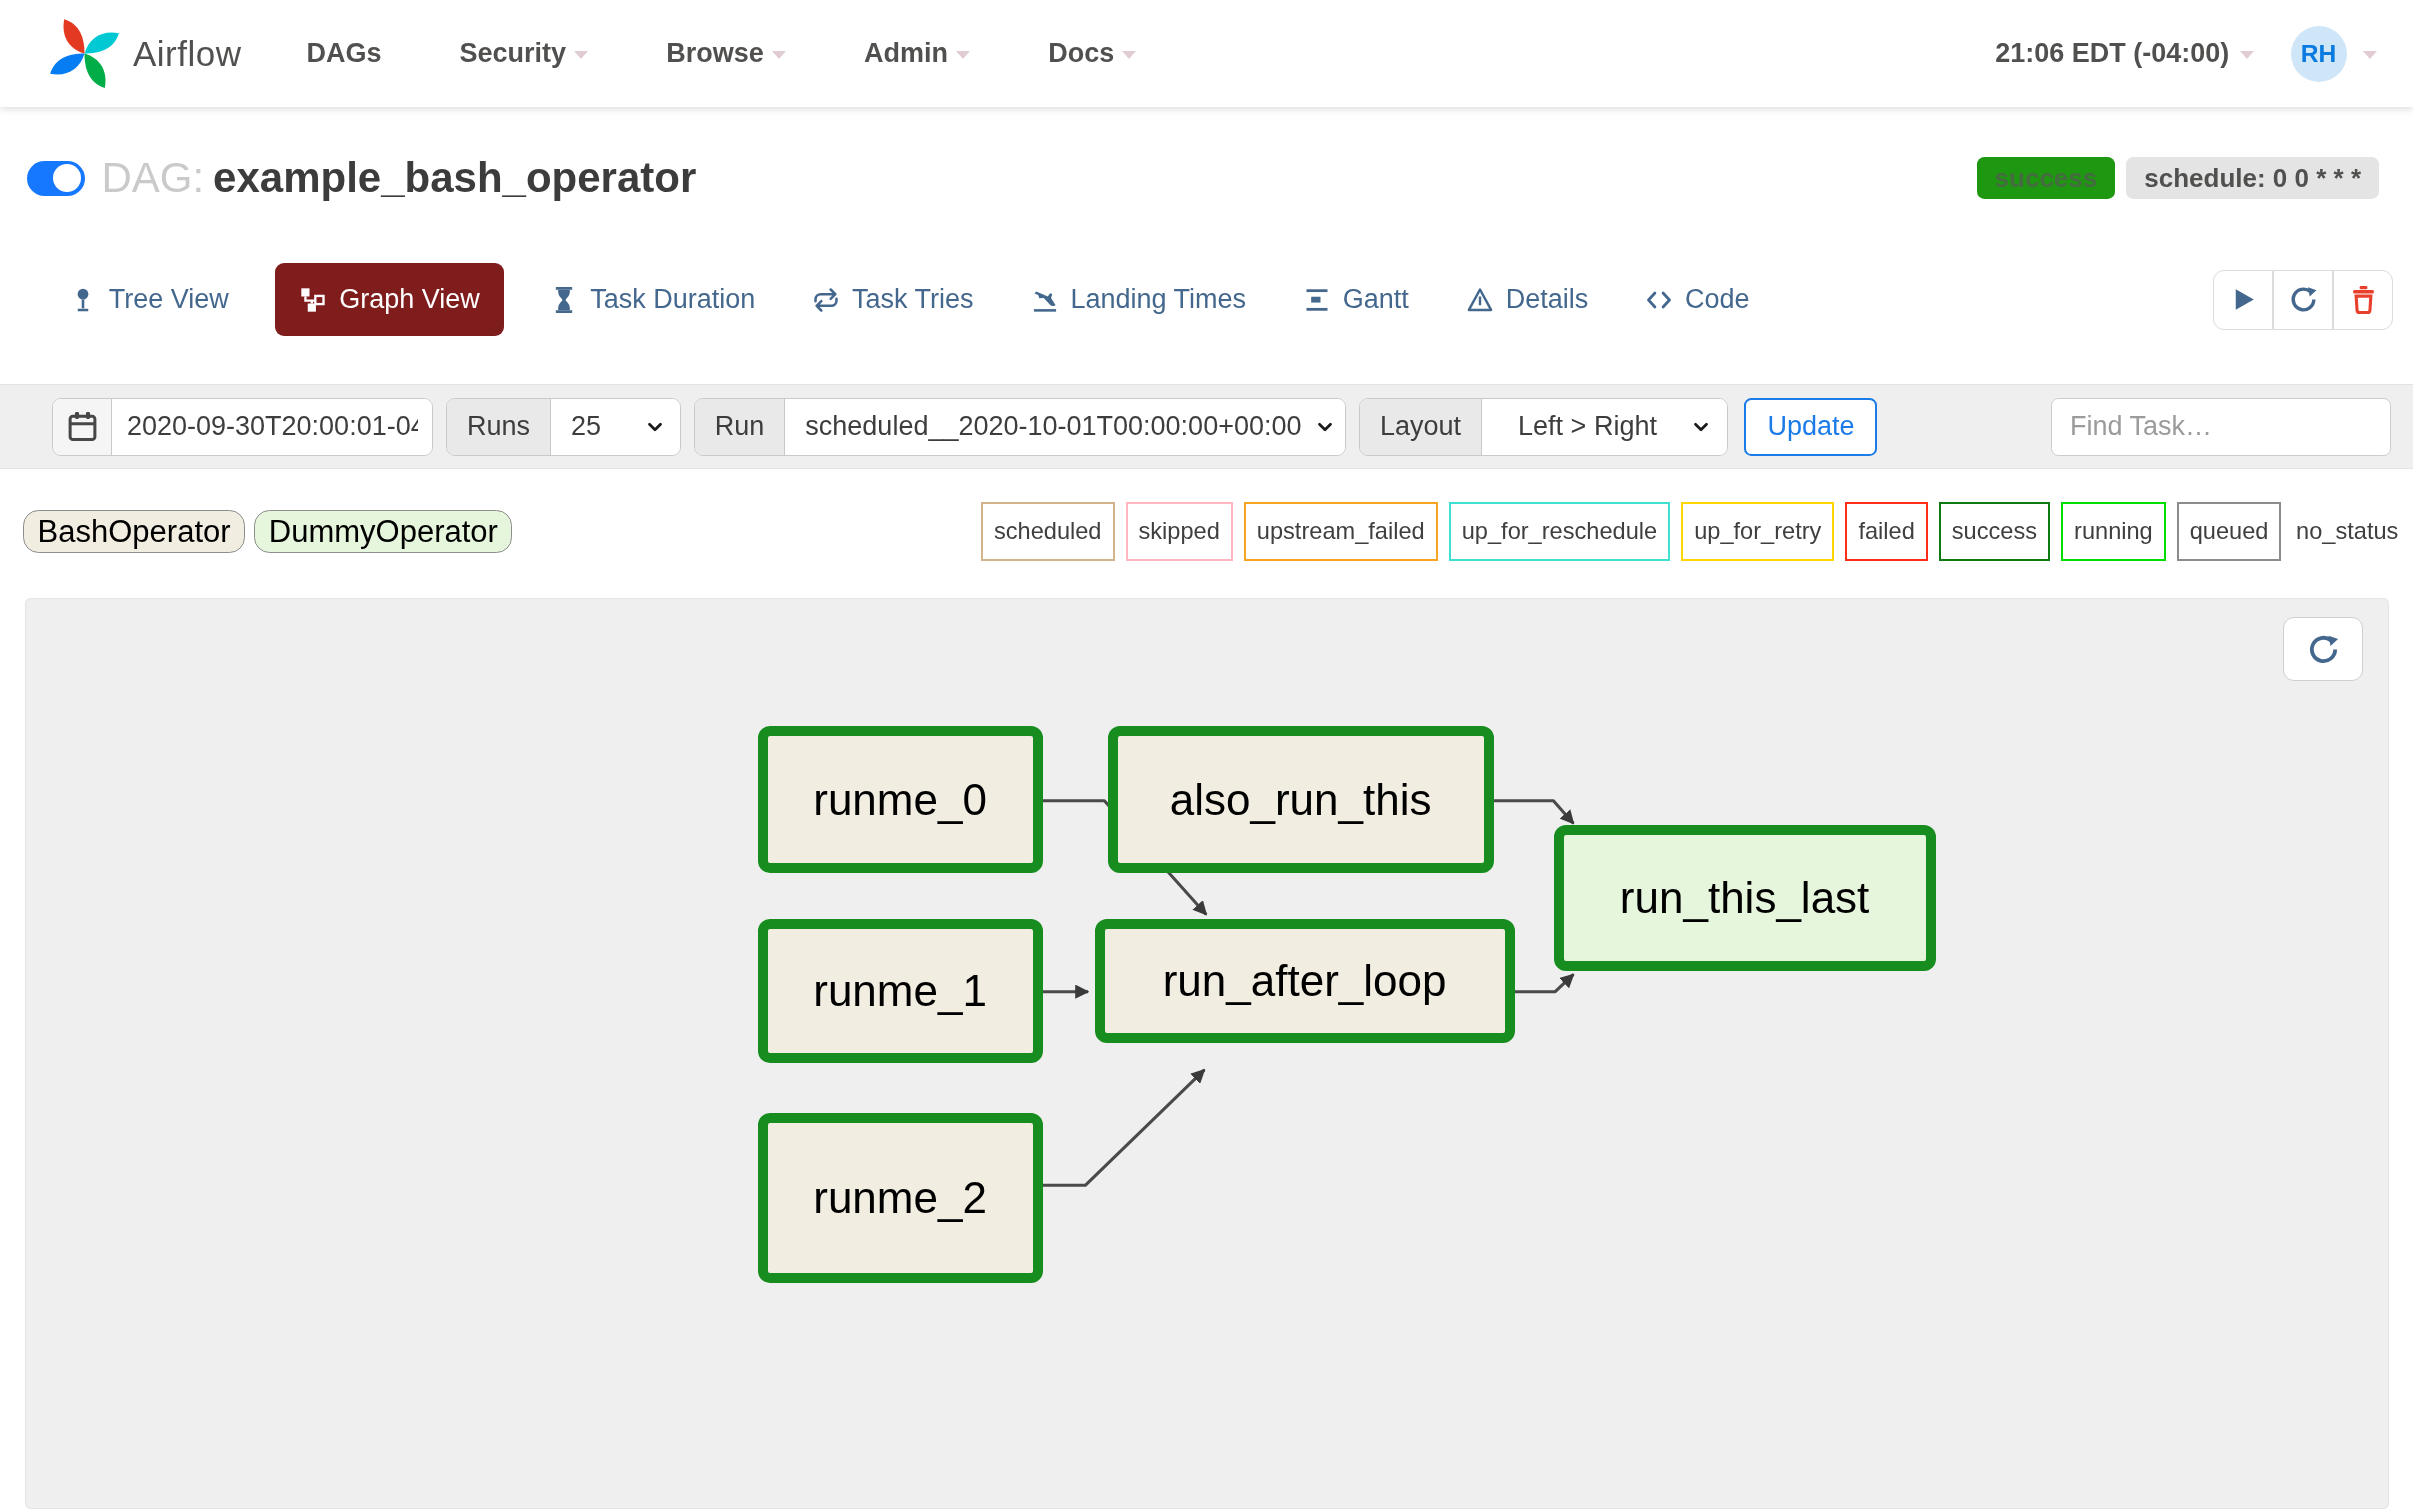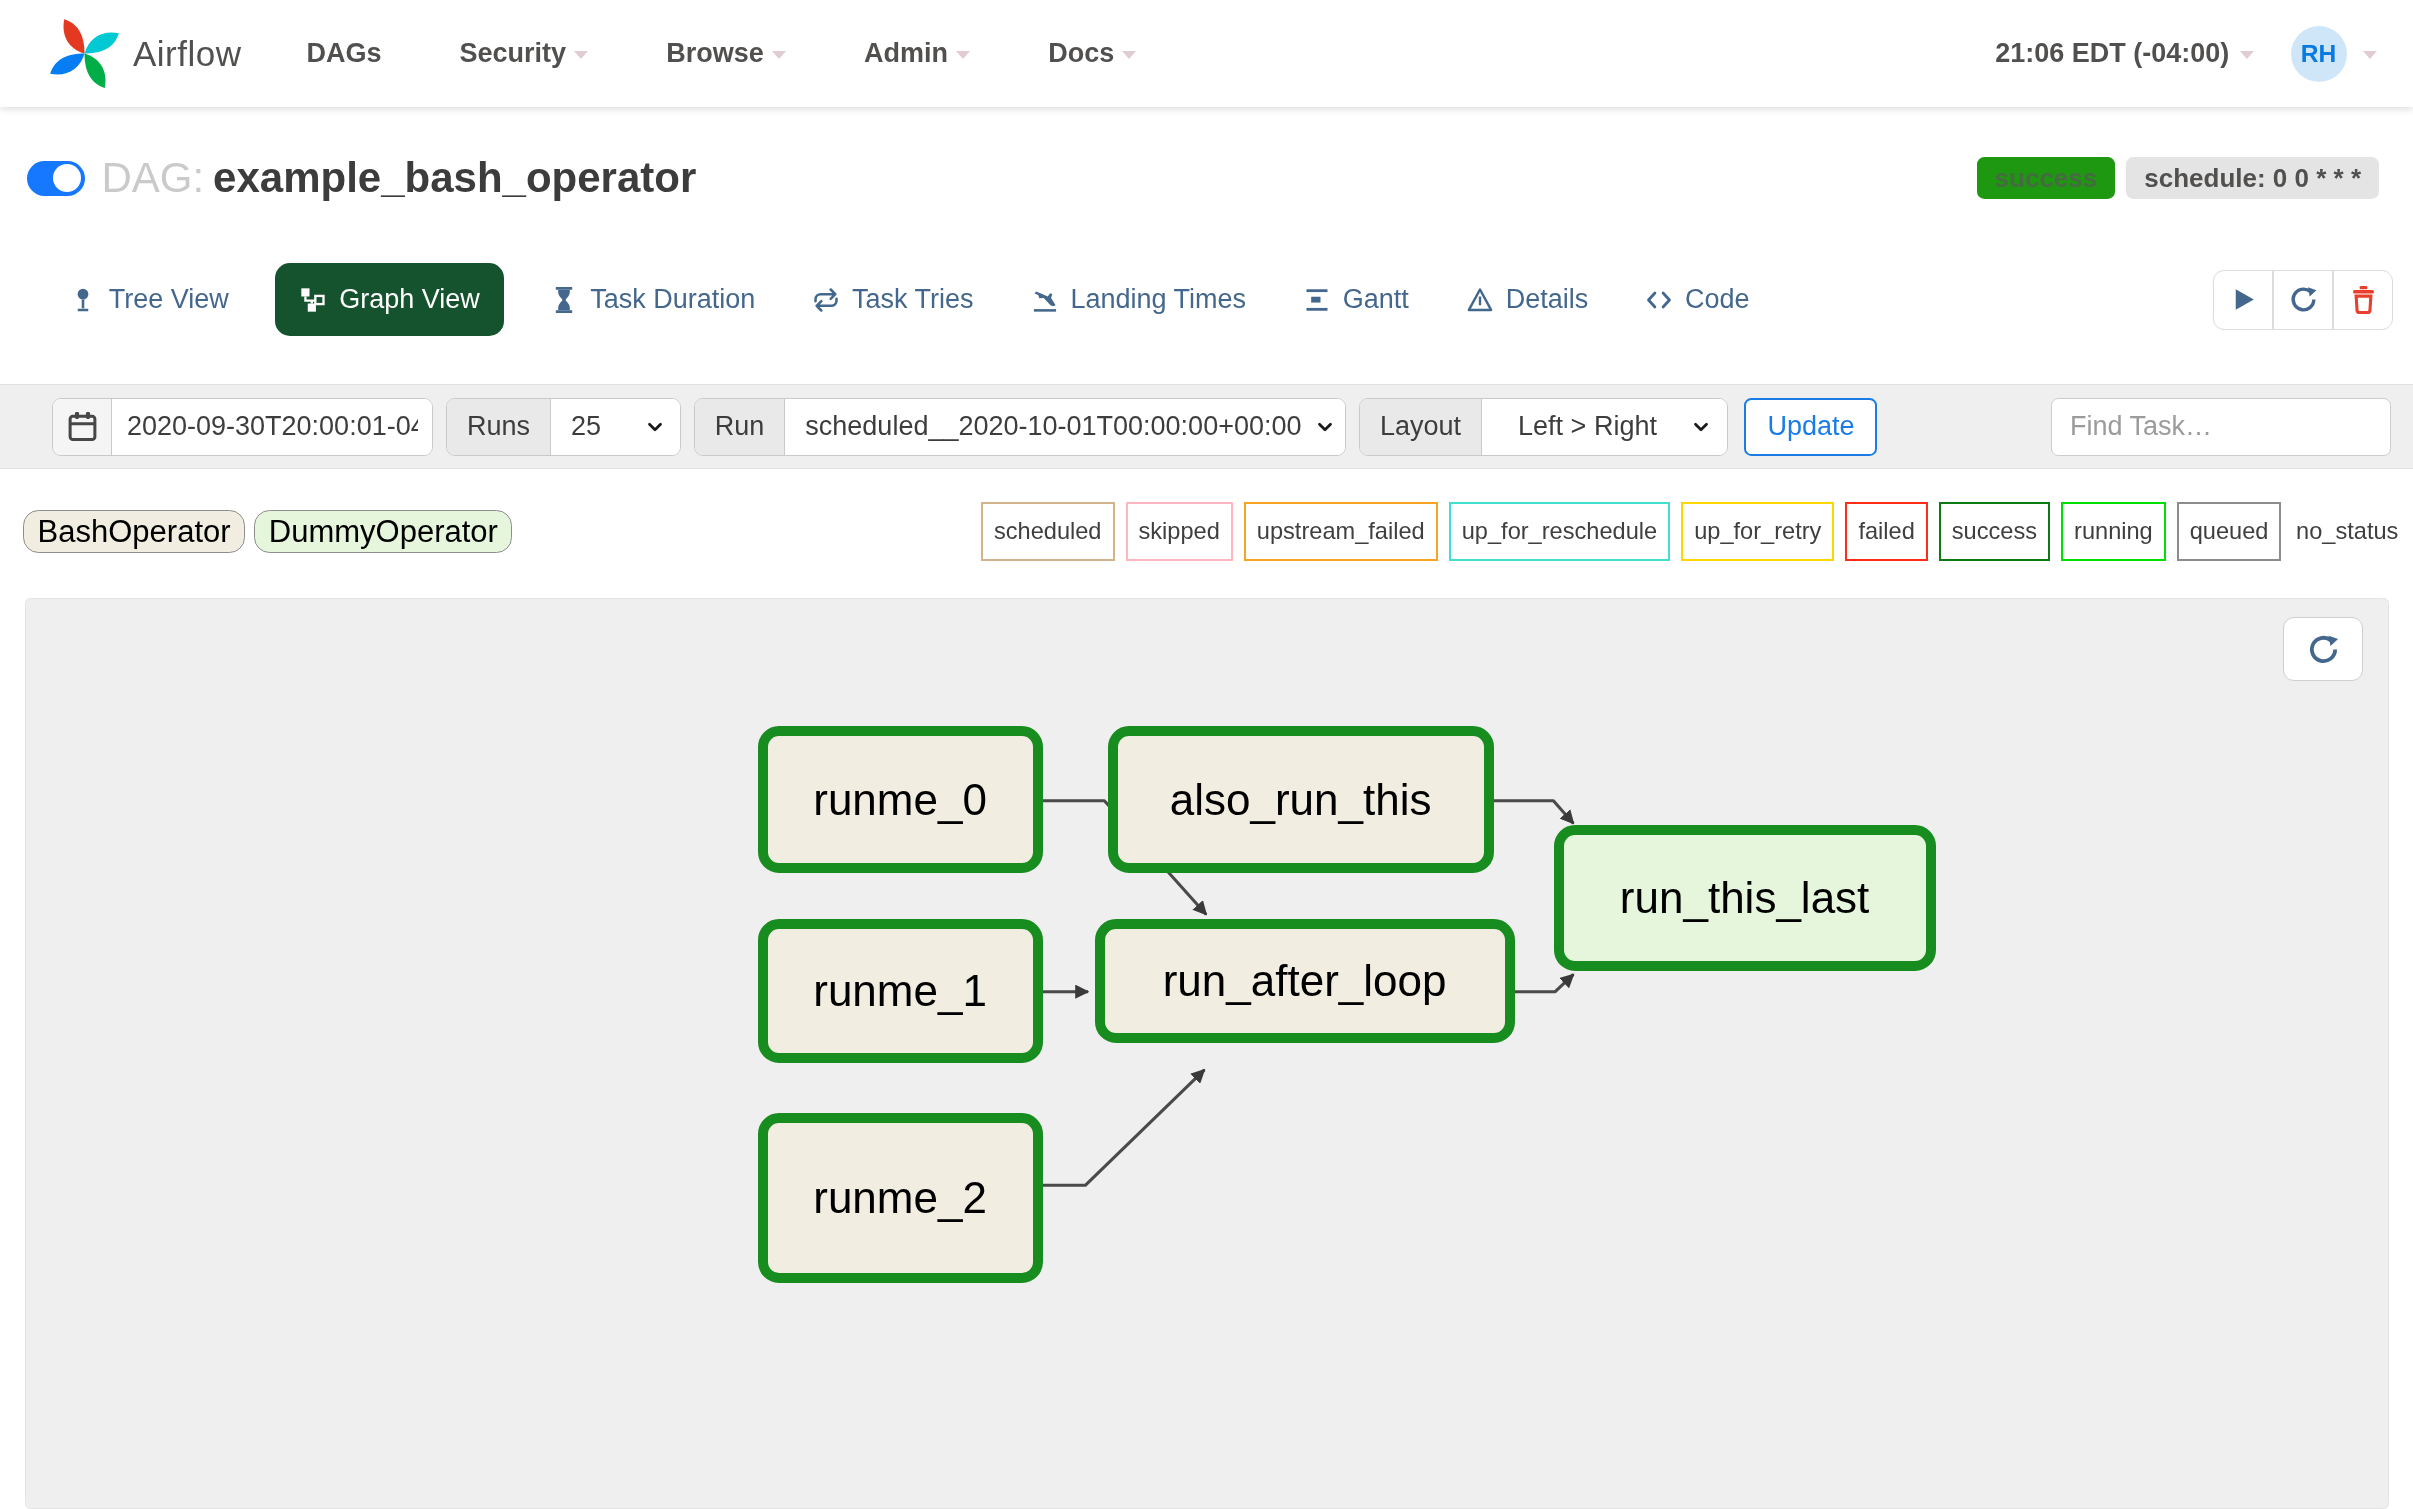--- a/index.html
+++ b/index.html
@@ -36,21 +36,21 @@
            font-size:26px; font-weight:700; }
   .badge.schedule { background:#e4e4e4; color:#51504f; }
 
   
   .tabs-row { position:absolute; left:0; top:262px; width:100%; height:75px;
               display:flex; align-items:center; padding:0 20px 0 58px; }
   .tabs { display:flex; align-items:center; gap:35px; }
   .tab { display:flex; align-items:center; gap:11.8px; font-size:27px; color:#44678d;
          height:73px; padding:0 11px; border-radius:9px; cursor:pointer; white-space:nowrap; }
   .tab svg { width:28px; height:28px; flex:0 0 auto; }
-  .tab.active { background:#14532d; color:#fff; padding:0 24.6px;border-radius:15px; }
+  .tab.active { background:#7f1d1d; color:#fff; padding:0 24.6px; }
   .dag-actions { margin-left:auto; display:flex; }
   .action-btn { width:60px; height:60px; background:#fff; border:1.8px solid #dcdcdc; border-left-width:0.9px;
                 border-right-width:0.9px; display:flex; align-items:center; justify-content:center; cursor:pointer; }
   .action-btn:first-child { border-radius:11px 0 0 11px; border-left-width:1.8px; }
   .action-btn:last-child  { border-radius:0 11px 11px 0; border-right-width:1.8px; }
   .action-btn svg { width:31px; height:31px; }
   .c-steel { color:#44678d; } .c-red { color:#e8402c; }
 
   
   .filter-bar { position:absolute; left:0; top:384px; width:100%; height:85px; background:#efefef;
@@ -86,21 +86,21 @@
 
   
   .graph-panel { position:absolute; left:24.6px; top:598px; width:2364px; height:911px;
                  background:#efefef; border:1.8px solid #e3e3e3; border-radius:5.5px; }
   .graph-refresh { position:absolute; top:18px; right:24.6px; width:80px; height:64px; background:#fff;
                    border:1.8px solid #cfcfcf; border-radius:11px; display:flex; align-items:center;
                    justify-content:center; cursor:pointer; z-index:3; }
   .graph-refresh svg { width:35px; height:35px; }
   .edges { position:absolute; left:0; top:0; width:2364px; height:909px; pointer-events:none; }
   .node { position:absolute; display:flex; align-items:center; justify-content:center;
-          border:10px solid #178c1f; border-radius:21px; font-size:44px; color:#000;
+          border:10px solid #178c1f; border-radius:12px; font-size:44px; color:#000;
           white-space:nowrap; cursor:pointer; z-index:2; }
   .n0 { left:732px;  top:127px; width:285px; height:147px; }
   .n1 { left:1082px; top:127px; width:386px; height:147px; }
   .n2 { left:732px;  top:320px; width:285px; height:144px; }
   .n3 { left:1069px; top:320px; width:420px; height:124px; }
   .n4 { left:732px;  top:514px; width:285px; height:170px; }
   .n5 { left:1528px; top:226px; width:382px; height:146px; }
 </style>
 </head>
 <body>

